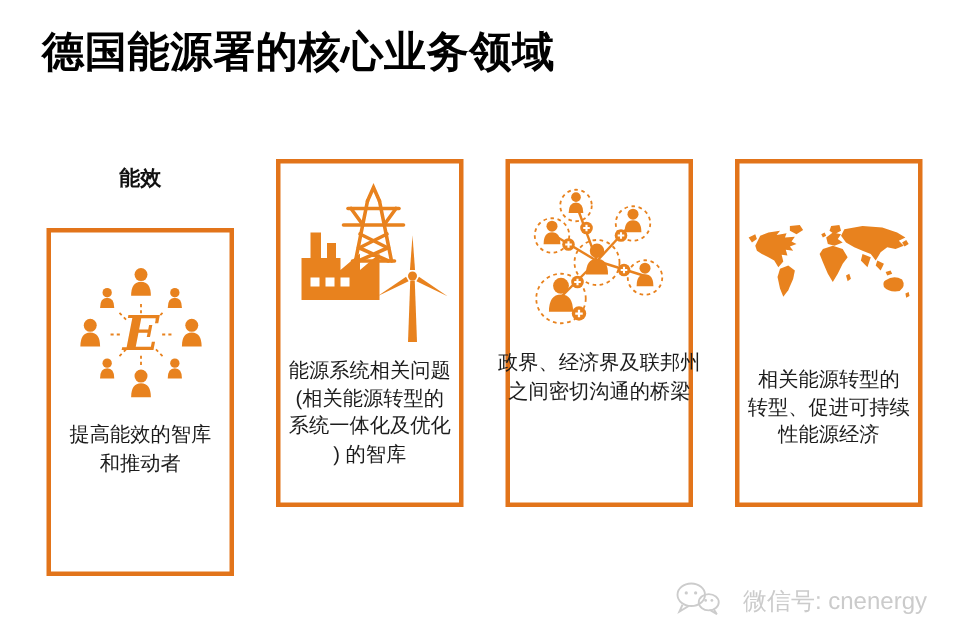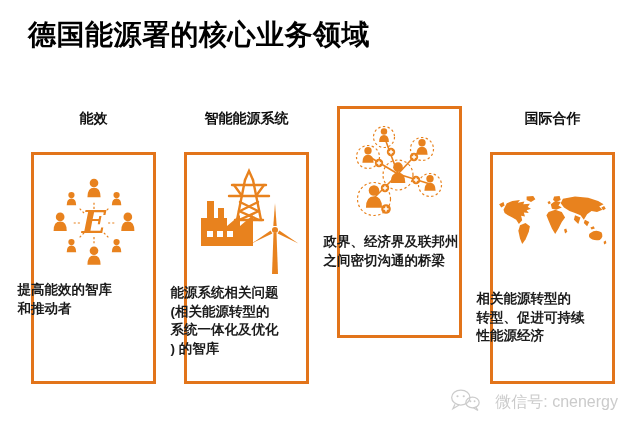--- a/index.html
+++ b/index.html
@@ -28,22 +28,22 @@
     width:119px; height:226px;
     border:3px solid #E2741A; background:#ffffff;
     display:flex; flex-direction:column; align-items:center;
     box-sizing:content-box;
   }
   .icon-box {
     height:112px; margin-top:12px;
     display:flex; align-items:center; justify-content:center;
   }
   .desc {
-    font-size:13.5px; font-weight:bold; color:#1c1c1c;
-    text-align:left; line-height:1.38;
+    font-size:13.5px; font-weight:normal; color:#1c1c1c;
+    text-align:center; line-height:1.38;
     white-space:pre-line; width:152px;
   }
   .column:nth-child(1) .desc { margin-top:2px; }
   .column:nth-child(2) .desc { margin-top:5px; }
   .column:nth-child(3) .desc { }
   .column:nth-child(4) .desc { margin-top:11px; }
 
   .o-fill   { fill:#E8821E; }
   .o-stroke { stroke:#E8821E; fill:none; }
   .w-fill   { fill:#ffffff; }
@@ -93,21 +93,20 @@
           <use href="#person1" transform="translate(26,75) scale(0.72)"></use>
           <use href="#person1" transform="translate(74,75) scale(0.72)"></use>
         </svg>
       </div>
       <div class="desc">提高能效的智库
 和推动者</div>
     </div>
   </div>
 
   <div class="column">
-    <div class="col-header">智能能源系统</div>
     <div class="card">
       <div class="icon-box">
         <svg width="104" height="110" viewBox="0 0 104 110">
 
           <g class="o-stroke" stroke-width="2.4" stroke-linecap="round">
             <path d="M50,12 L54,3 L58,12"></path>
             <path d="M50,12 L42,52"></path>
             <path d="M58,12 L66,52"></path>
             <path d="M37,17 L71,17"></path>
             <path d="M34,28 L74,28"></path>
@@ -196,21 +195,20 @@
               </g>
           </g>
         </svg>
       </div>
       <div class="desc">政界、经济界及联邦州
 之间密切沟通的桥梁</div>
     </div>
   </div>
 
   <div class="column">
-    <div class="col-header">国际合作</div>
     <div class="card">
       <div class="icon-box">
         <svg width="110" height="58" viewBox="0 0 200 100">
           <g class="o-fill">
 
             <path d="M10,26 L16,14 L26,10 L40,8 L36,13 L48,11 L46,16 L58,15 L54,21 L60,24 L52,27 L56,32 L47,31 L49,38 L42,37 L44,45 L38,52 L33,44 L26,40 L18,36 L12,32 Z"></path>
             <path d="M2,16 L10,12 L12,18 L6,22 Z"></path>
             <path d="M52,2 L64,1 L68,7 L60,12 L52,8 Z"></path>
 
             <path d="M40,54 L50,50 L58,56 L56,66 L50,80 L44,88 L40,78 L37,64 Z"></path>

